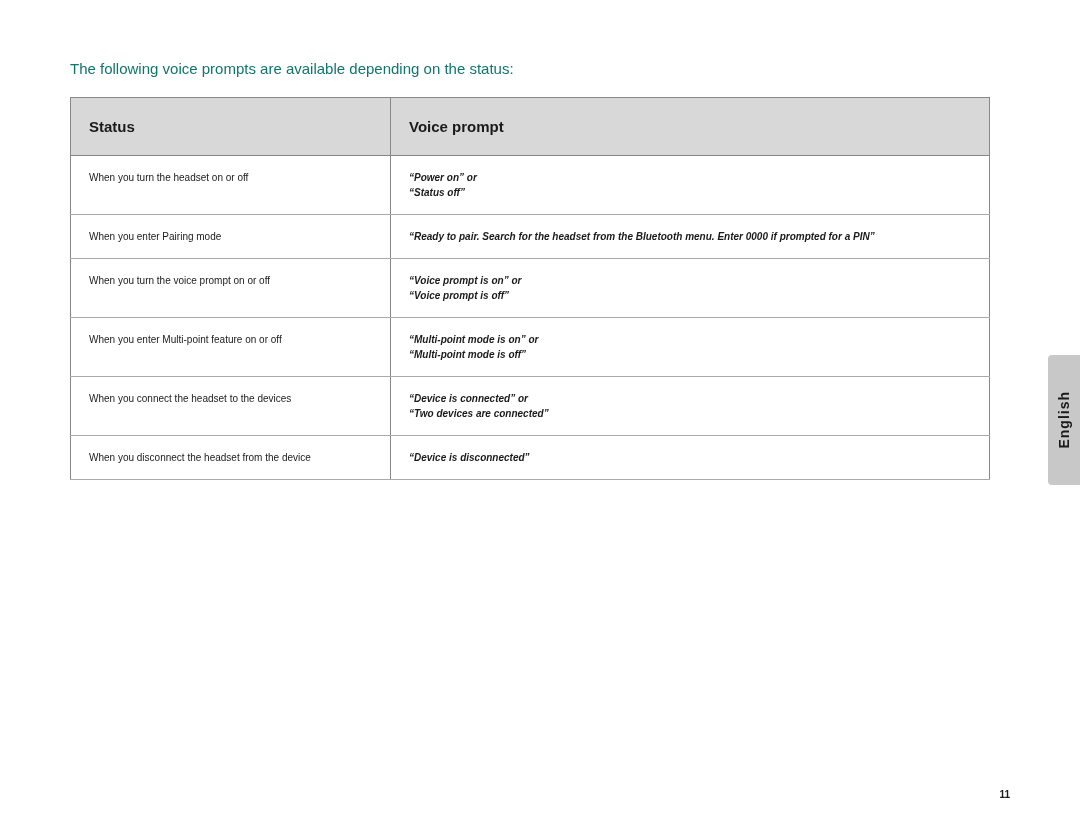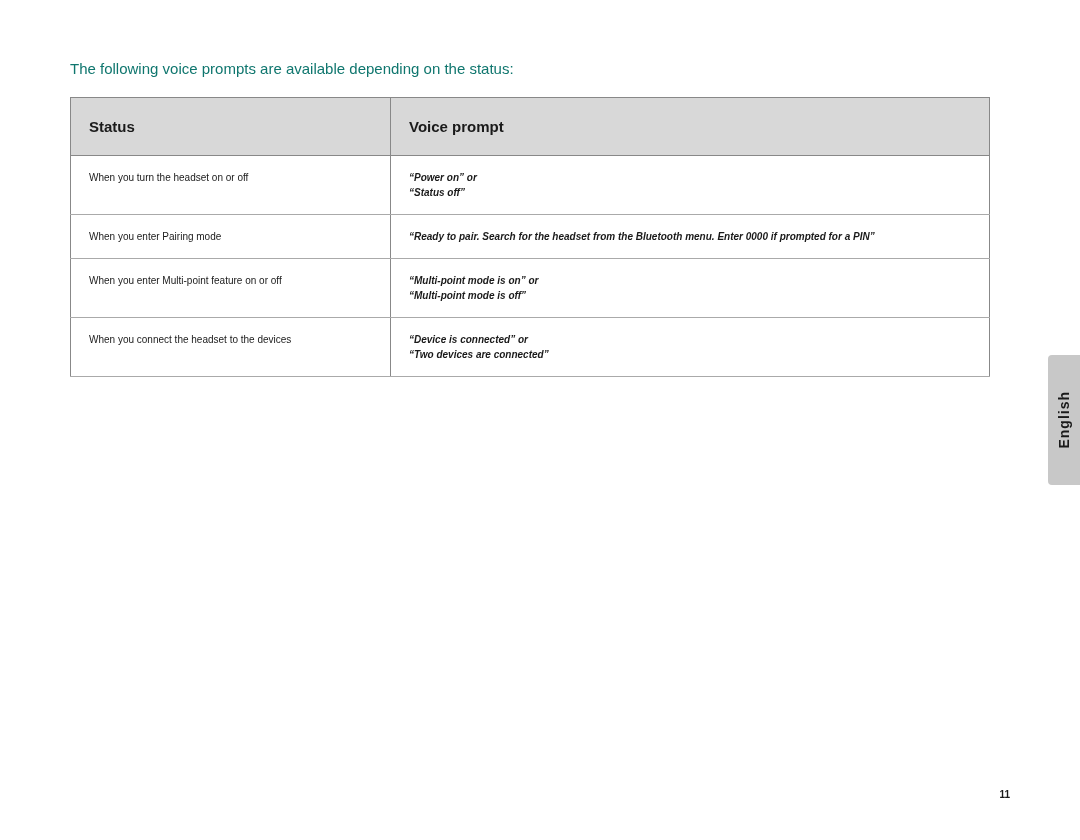--- a/index.html
+++ b/index.html
@@ -113,26 +113,34 @@
     <tbody id="table-body">
     <tr>
           <td>When you turn the headset on or off</td>
           <td><span>“Power on” or</span><br><span>“Status off”</span></td>
         </tr>
         <tr>
           <td>When you enter Pairing mode</td>
           <td><span>“Ready to pair. Search for the headset from the Bluetooth menu. Enter 0000 if prompted for a PIN”</span></td>
         </tr>
         <tr>
+          <td>When you turn the voice prompt on or off</td>
+          <td><span>“Voice prompt is on” or</span><br><span>“Voice prompt is off”</span></td>
+        </tr>
+        <tr>
           <td>When you enter Multi-point feature on or off</td>
           <td><span>“Multi-point mode is on” or</span><br><span>“Multi-point mode is off”</span></td>
         </tr>
         <tr>
           <td>When you connect the headset to the devices</td>
           <td><span>“Device is connected” or</span><br><span>“Two devices are connected”</span></td>
+        </tr>
+        <tr>
+          <td>When you disconnect the headset from the device</td>
+          <td><span>“Device is disconnected”</span></td>
         </tr>
       </tbody>
   </table>
 
   <div class="page-number">11</div>
 
   <div class="side-tab">
     <span class="side-tab-text">English</span>
   </div>
 </div>

